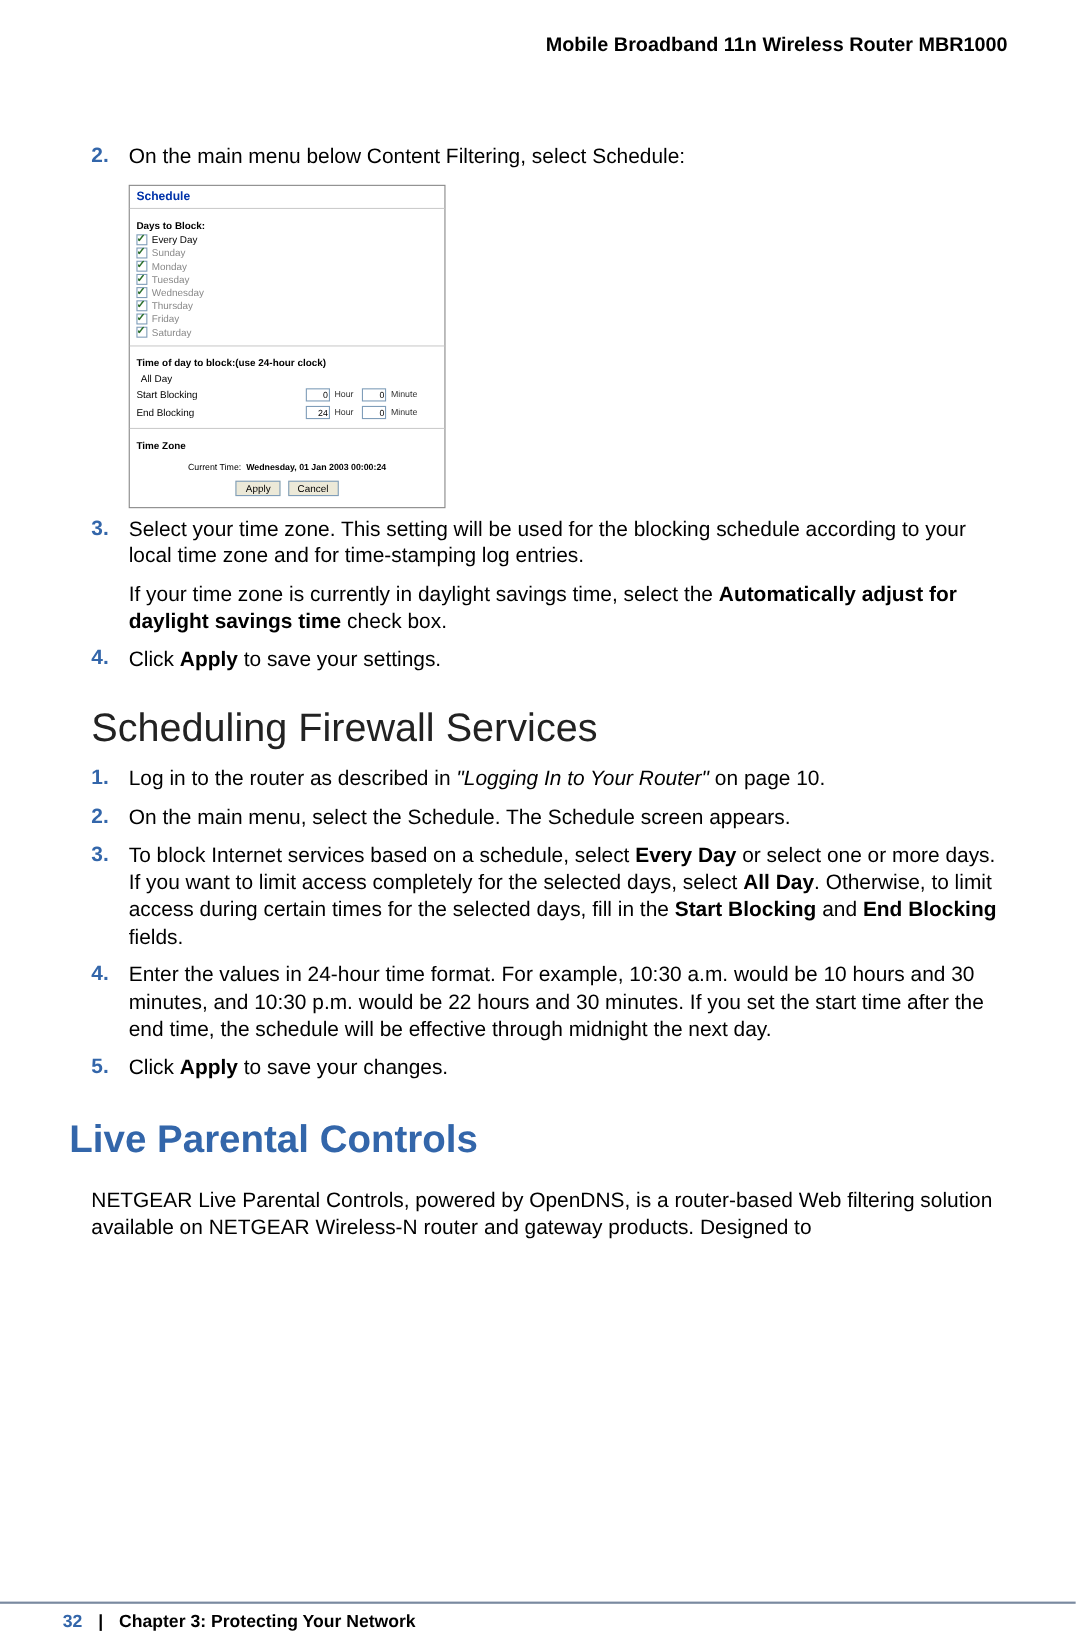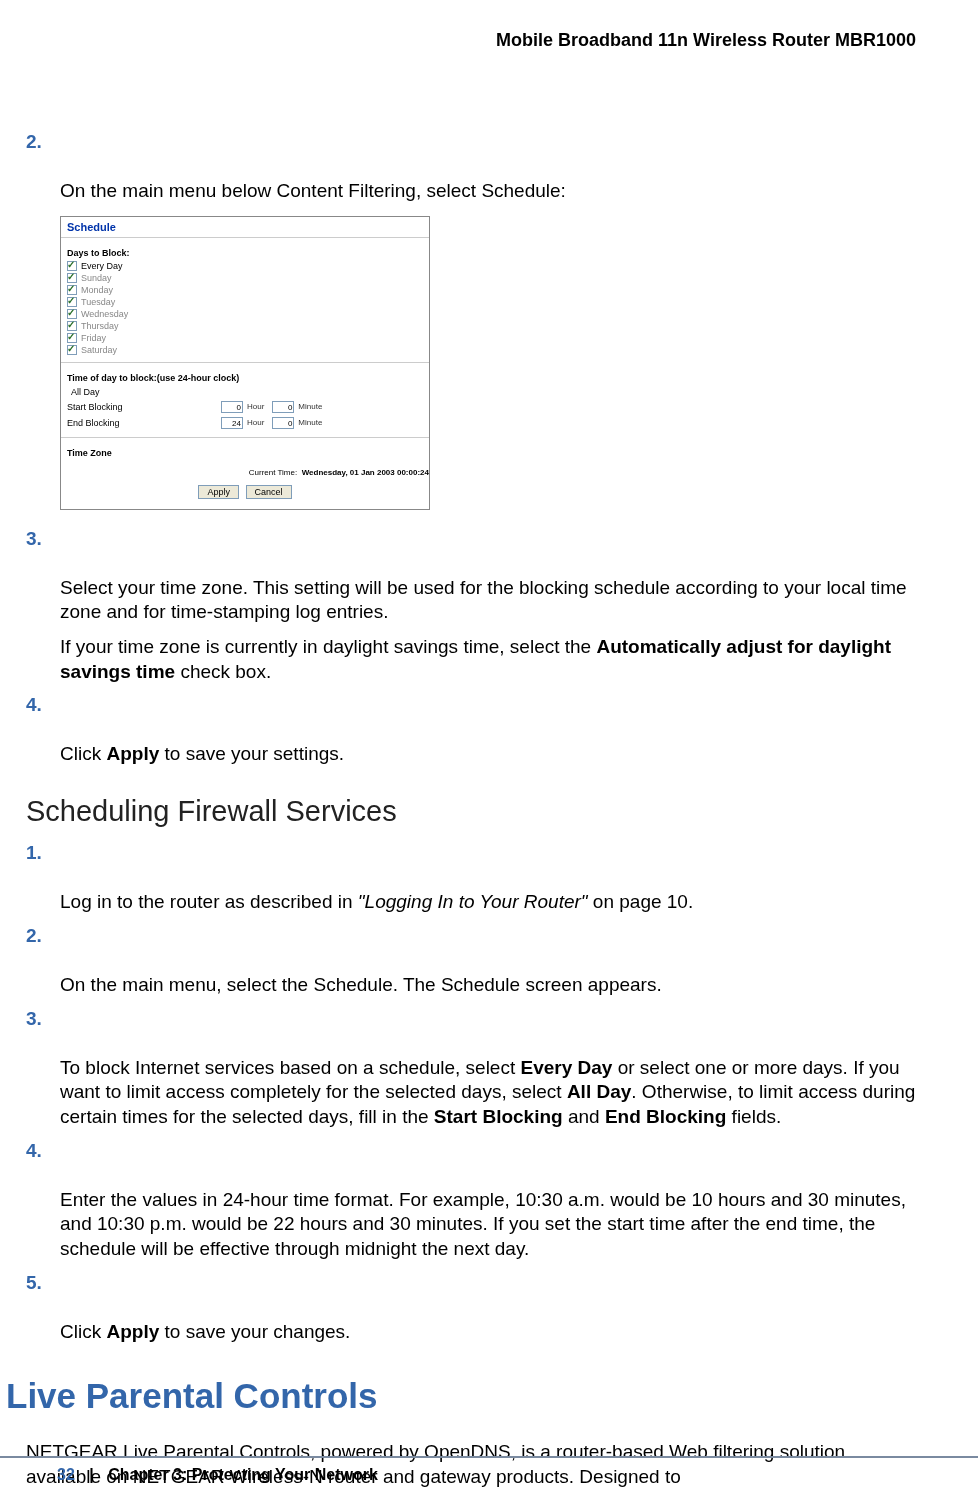--- a/index.html
+++ b/index.html
@@ -5,21 +5,21 @@
   * { box-sizing: border-box; margin: 0; padding: 0; }
   html, body { background: #fff; }
   body {
     width: 978px;
     height: 1502px;
     font-family: Arial, Helvetica, sans-serif;
     color: #000;
     position: relative;
   }
   .page {
-    padding: 30px 62px 0 26px;
+    padding: 30px 62px 0 83px;
   }
   .header-title {
     text-align: right;
     font-weight: bold;
     font-size: 18px;
     margin-bottom: 80px;
   }
   .ol-item {
     display: flex;
     margin-bottom: 10px;
@@ -28,29 +28,28 @@
     color: #3366aa;
     font-weight: bold;
     font-size: 19px;
     width: 34px;
     flex-shrink: 0;
   }
   .ol-text {
     font-size: 19px;
     line-height: 1.3;
     flex: 1;
-    margin-top: 48px;
   }
   .ol-text .indent-para { margin-top: 10px; }
   .ol-text strong, .body-text strong { font-weight: bold; }
 
   
   .ui-shot {
-    margin: 12px 0 18px 34px;
-    width: 370px;
+    margin: 12px 0 8px 34px;
+    width: 288px;
     border: 1px solid #888;
     background: #fff;
     font-size: 9px;
     color: #000;
   }
   .ui-shot .panel-title {
     color: #0033aa;
     font-weight: bold;
     font-size: 11px;
     padding: 4px 6px;
@@ -82,29 +81,29 @@
     border:1px solid #7f9db9; background:#dfeaf4; font-size:8px; padding:1px 14px 1px 2px; width: 230px; position:relative; display:inline-block;
   }
   .ui-tz .select::after {
     content:""; position:absolute; right:1px; top:1px; bottom:1px; width:12px; background:#c8d8ee; border-left:1px solid #7f9db9;
   }
   .ui-tz .select::before {
     content:""; position:absolute; right:4px; top:4px; border:3px solid transparent; border-top-color:#3b5a8a; z-index:2;
   }
   .ui-tz .dst-row { display:flex; align-items:center; gap:4px; margin-top:4px; font-size:8px; color:#555; }
   .ui-tz .dst-row .cb2 { width:10px; height:10px; border:1px solid #7f9db9; display:inline-block; background:#fff; }
-  .ui-current { text-align:right; font-size:8px; padding: 8px 0 8px 0; }
+  .ui-current { text-align:center; font-size:8px; padding: 8px 0 8px 0; }
   .ui-buttons { text-align:center; padding-bottom:10px; }
   .ui-buttons .btn {
     display:inline-block; border:1px solid #7f9db9; background:#ece9d8; font-size:9px; padding:1px 8px; margin:0 2px;
   }
 
   .h2 {
     font-family: "Trebuchet MS", "Lucida Sans", sans-serif;
-    font-size: 29px;
+    font-size: 36px;
     color: #222;
     margin: 28px 0 14px 0;
     font-weight: normal;
   }
   .h1 {
     font-family: "Trebuchet MS", "Lucida Sans", sans-serif;
     font-size: 35px;
     color: #3366aa;
     margin: 32px 0 24px -20px;
     font-weight: bold;

